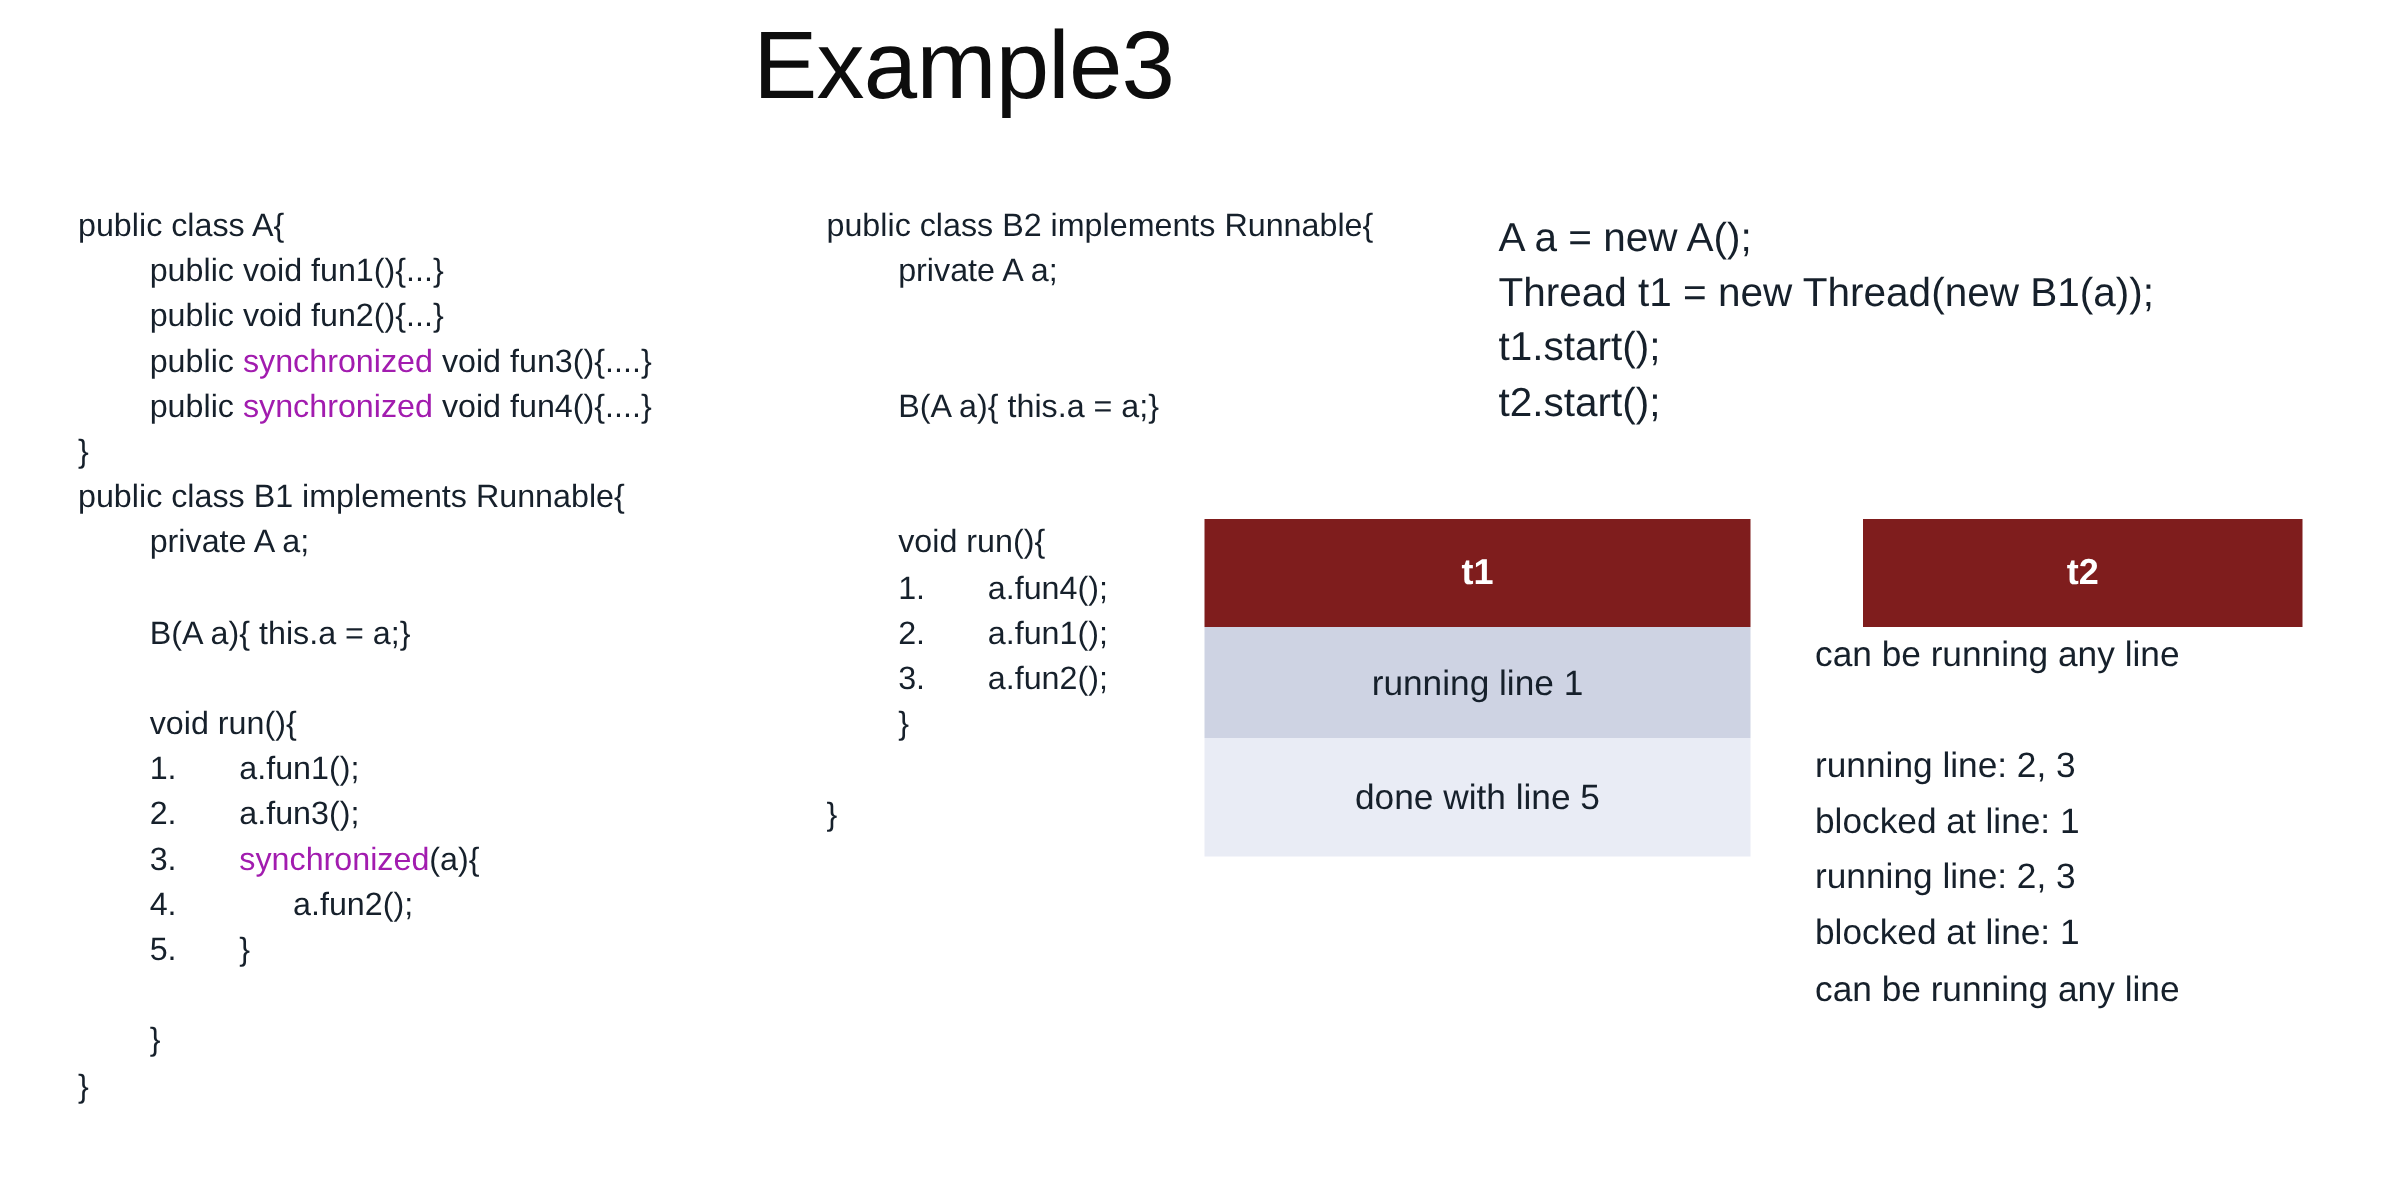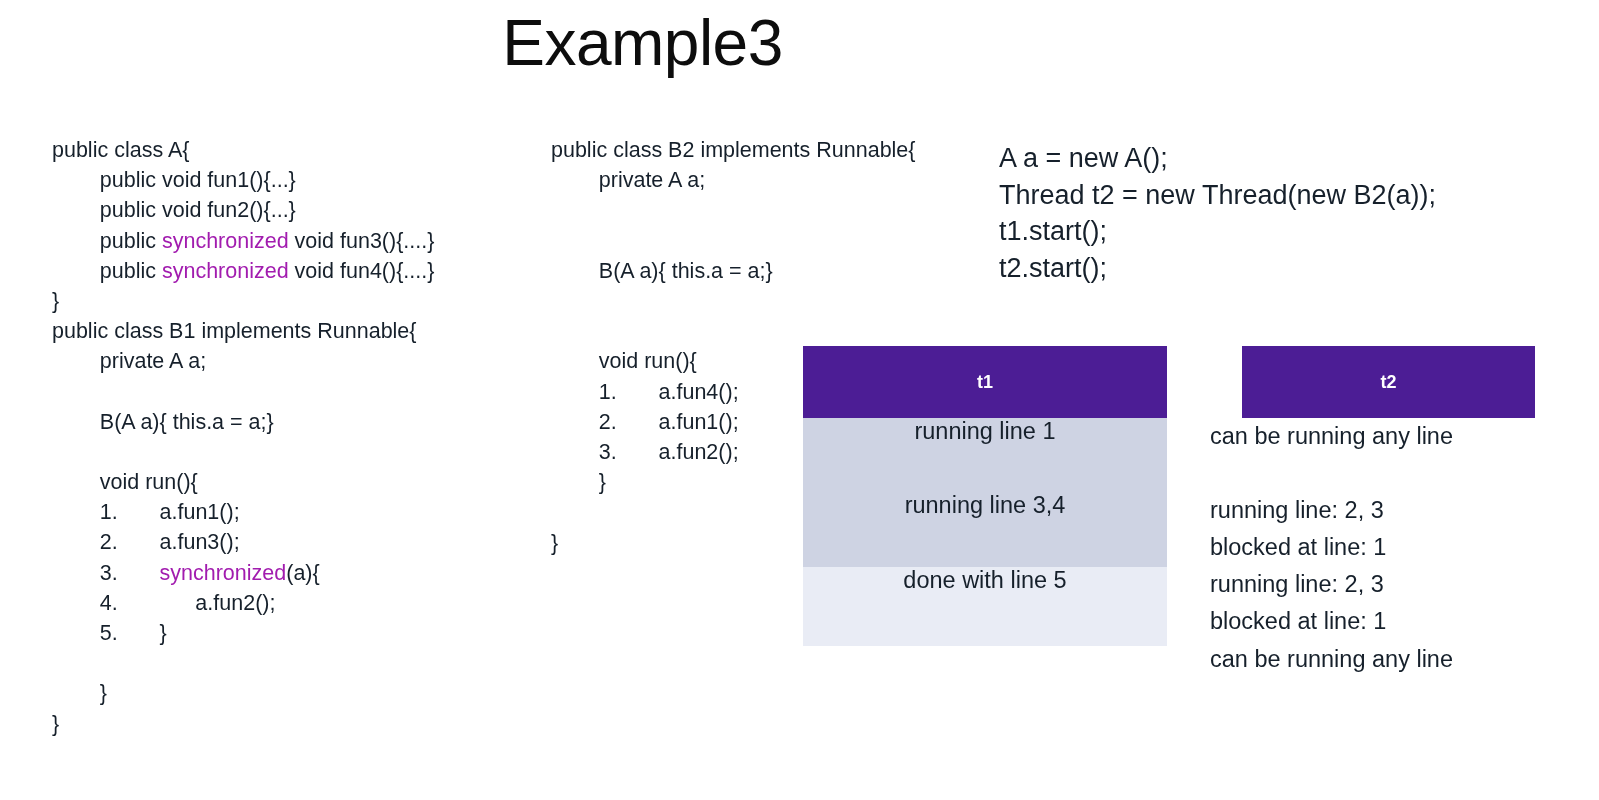--- a/index.html
+++ b/index.html
@@ -53,35 +53,35 @@
   
   #code-main .code-line { min-height: 36.6px; line-height: 36.6px; font-size: 27px; }
 
   
   .thread-table {
     position: absolute;
     display: flex;
     flex-direction: column;
   }
   .thread-header {
-    background: #4c1d95;
+    background: #7f1d1d;
     color: #ffffff;
     font-weight: bold;
-    font-size: 18px;
+    font-size: 24px;
     display: flex;
     align-items: center;
     justify-content: center;
     box-sizing: border-box;
   }
   .thread-row {
     box-sizing: border-box;
     font-size: 23.5px;
     color: #16202b;
     display: flex;
-    align-items: flex-start;
+    align-items: center;
     padding: 0 6px;
   }
 
   
   #table-t1 { left: 803px; top: 346px; width: 364px; }
   #table-t1 .thread-header { height: 72px; }
   #table-t1 .thread-row { justify-content: center; text-align: center; }
   #table-t1 .thread-row.r0 { height: 74px; background: #ced3e3; }
   #table-t1 .thread-row.r1 { height: 74px; background: #e9ecf5; }
   #table-t1 .thread-row.r2 { height: 75px; background: #ced3e3; }
@@ -107,29 +107,26 @@
 <body>
 
 <div id="slide-title">Example3</div>
 
 <div class="code-block" id="code-class-a"><div class="code-line"><span>public class A{</span></div><div class="code-line"><span>        public void fun1(){...}</span></div><div class="code-line"><span>        public void fun2(){...}</span></div><div class="code-line"><span>        public </span><span class="kw-sync">synchronized</span><span> void fun3(){....}</span></div><div class="code-line"><span>        public </span><span class="kw-sync">synchronized</span><span> void fun4(){....}</span></div><div class="code-line"><span>}</span></div></div>
 
 <div class="code-block" id="code-class-b1"><div class="code-line"><span>public class B1 implements Runnable{</span></div><div class="code-line"><span>        private A a;</span></div><div class="code-line"><span> </span></div><div class="code-line"><span>        B(A a){ this.a = a;}</span></div><div class="code-line"><span> </span></div><div class="code-line"><span>        void run(){</span></div><div class="code-line"><span>        1.       a.fun1();</span></div><div class="code-line"><span>        2.       a.fun3();</span></div><div class="code-line"><span>        3.       </span><span class="kw-sync">synchronized</span><span>(a){</span></div><div class="code-line"><span>        4.             a.fun2();</span></div><div class="code-line"><span>        5.       }</span></div><div class="code-line"><span> </span></div><div class="code-line"><span>        }</span></div><div class="code-line"><span>}</span></div></div>
 
 <div class="code-block" id="code-class-b2"><div class="code-line"><span>public class B2 implements Runnable{</span></div><div class="code-line"><span>        private A a;</span></div><div class="code-line"><span> </span></div><div class="code-line"><span> </span></div><div class="code-line"><span>        B(A a){ this.a = a;}</span></div><div class="code-line"><span> </span></div><div class="code-line"><span> </span></div><div class="code-line"><span>        void run(){</span></div><div class="code-line"><span>        1.       a.fun4();</span></div><div class="code-line"><span>        2.       a.fun1();</span></div><div class="code-line"><span>        3.       a.fun2();</span></div><div class="code-line"><span>        }</span></div><div class="code-line"><span> </span></div><div class="code-line"><span>}</span></div></div>
 
-<div class="code-block" id="code-main"><div class="code-line"><span>A a = new A();</span></div><div class="code-line"><span>Thread t2 = new Thread(new B2(a));</span></div><div class="code-line"><span>t1.start();</span></div><div class="code-line"><span>t2.start();</span></div></div>
+<div class="code-block" id="code-main"><div class="code-line"><span>A a = new A();</span></div><div class="code-line"><span>Thread t1 = new Thread(new B1(a));</span></div><div class="code-line"><span>t1.start();</span></div><div class="code-line"><span>t2.start();</span></div></div>
 
 <div class="thread-table" id="table-t1">
   <div class="thread-header">t1</div>
   <div class="thread-row r0">
       <div class="sub-line">running line 1</div>
-    </div>
-  <div class="thread-row r2">
-      <div class="sub-line">running line 3,4</div>
     </div>
   <div class="thread-row r3">
       <div class="sub-line">done with line 5</div>
     </div>
 </div>
 
 <div class="thread-table" id="table-t2">
   <div class="thread-header">t2</div>
   <div class="thread-row r0">
       <div class="sub-line">can be running any line</div>

